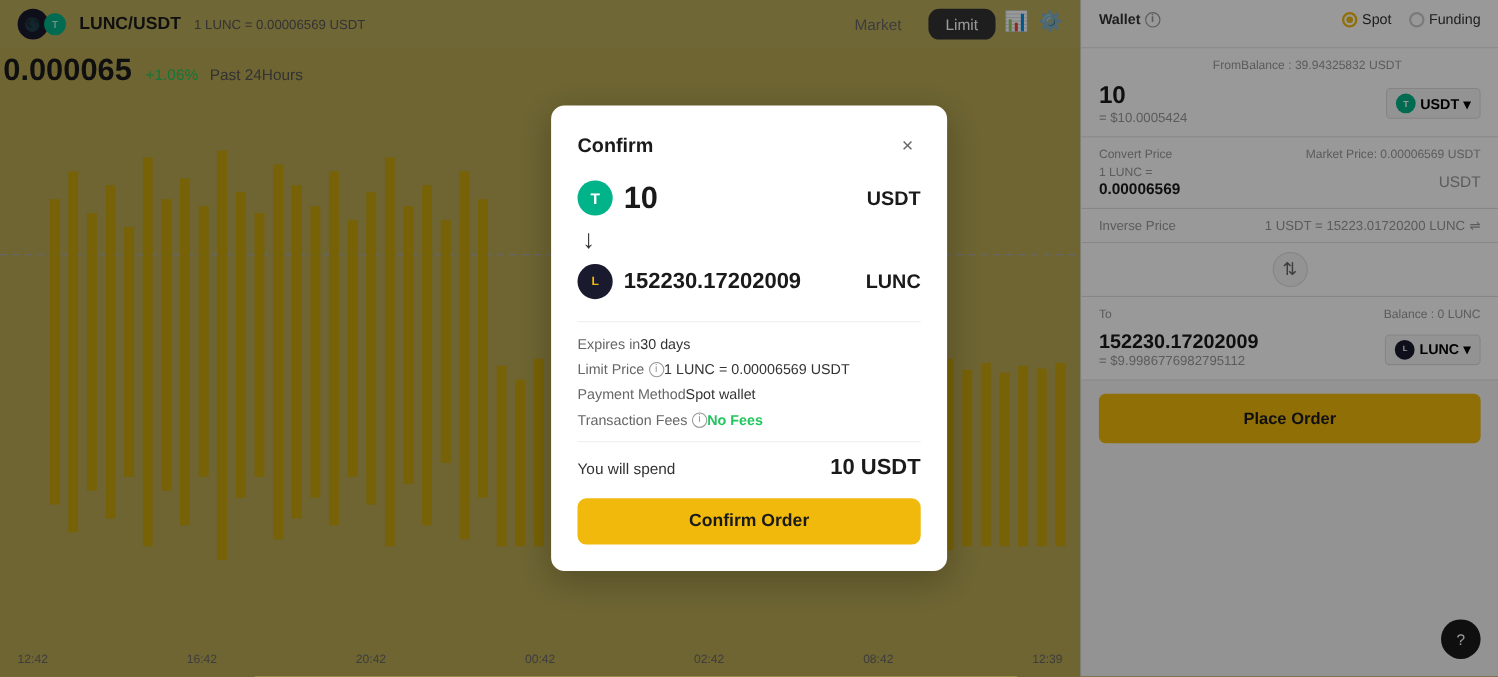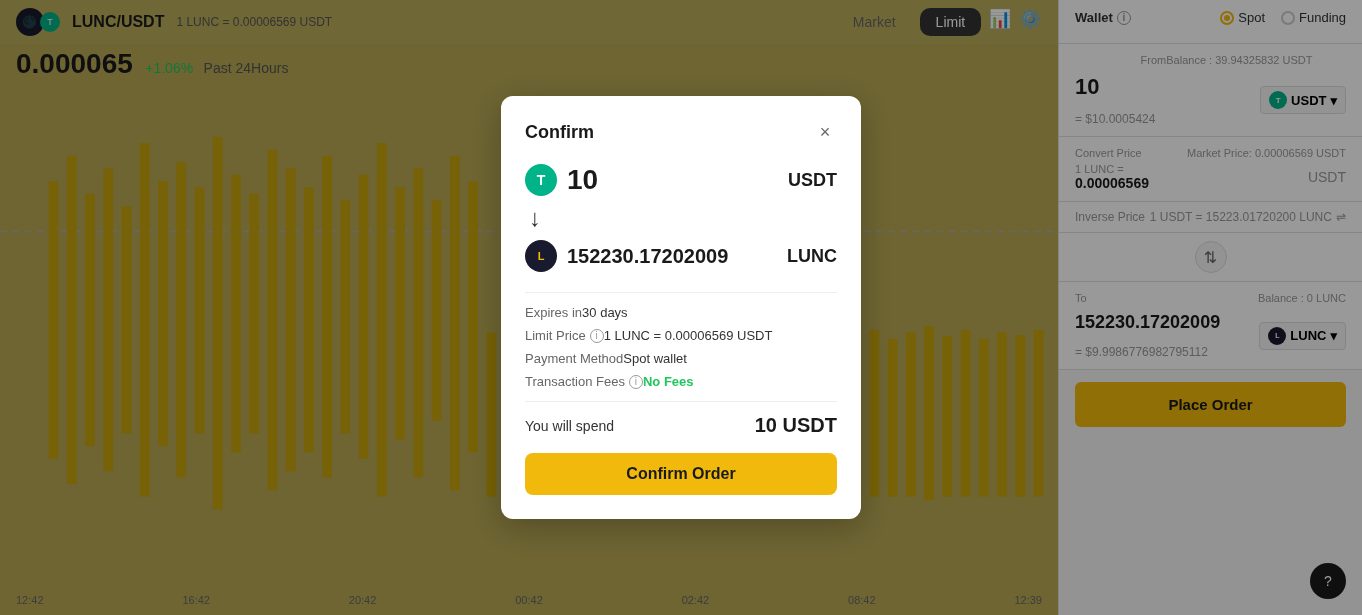--- a/index.html
+++ b/index.html
@@ -71,21 +71,21 @@
       font-weight: 700;
       color: #1a1a1a;
     }
 
     .pair-rate {
       font-size: 12px;
       color: #555;
     }
 
     .price-display {
-      padding: 4px 16px;
+      padding: 4px 3px;
     }
 
     .price-main {
       font-size: 28px;
       font-weight: 700;
       color: #1a1a1a;
     }
 
     .price-change {
       font-size: 14px;
@@ -125,21 +125,21 @@
       justify-content: space-between;
     }
 
     .x-label {
       font-size: 11px;
       color: #666;
     }
 
     
     .right-panel {
-      width: 304px;
+      width: 380px;
       background: #f5f5f5;
       display: flex;
       flex-direction: column;
       border-left: 1px solid #ddd;
     }
 
     .panel-tab {
       padding: 6px 16px;
       border-radius: 4px;
       font-size: 14px;
@@ -238,21 +238,20 @@
 
     .field-value {
       font-size: 22px;
       font-weight: 600;
       color: #1a1a1a;
     }
 
     .field-sub {
       font-size: 12px;
       color: #999;
-      margin-top: 12px;
     }
 
     .currency-badge {
       display: flex;
       align-items: center;
       gap: 4px;
       background: #f5f5f5;
       border: 1px solid #ddd;
       border-radius: 4px;
       padding: 4px 8px;

